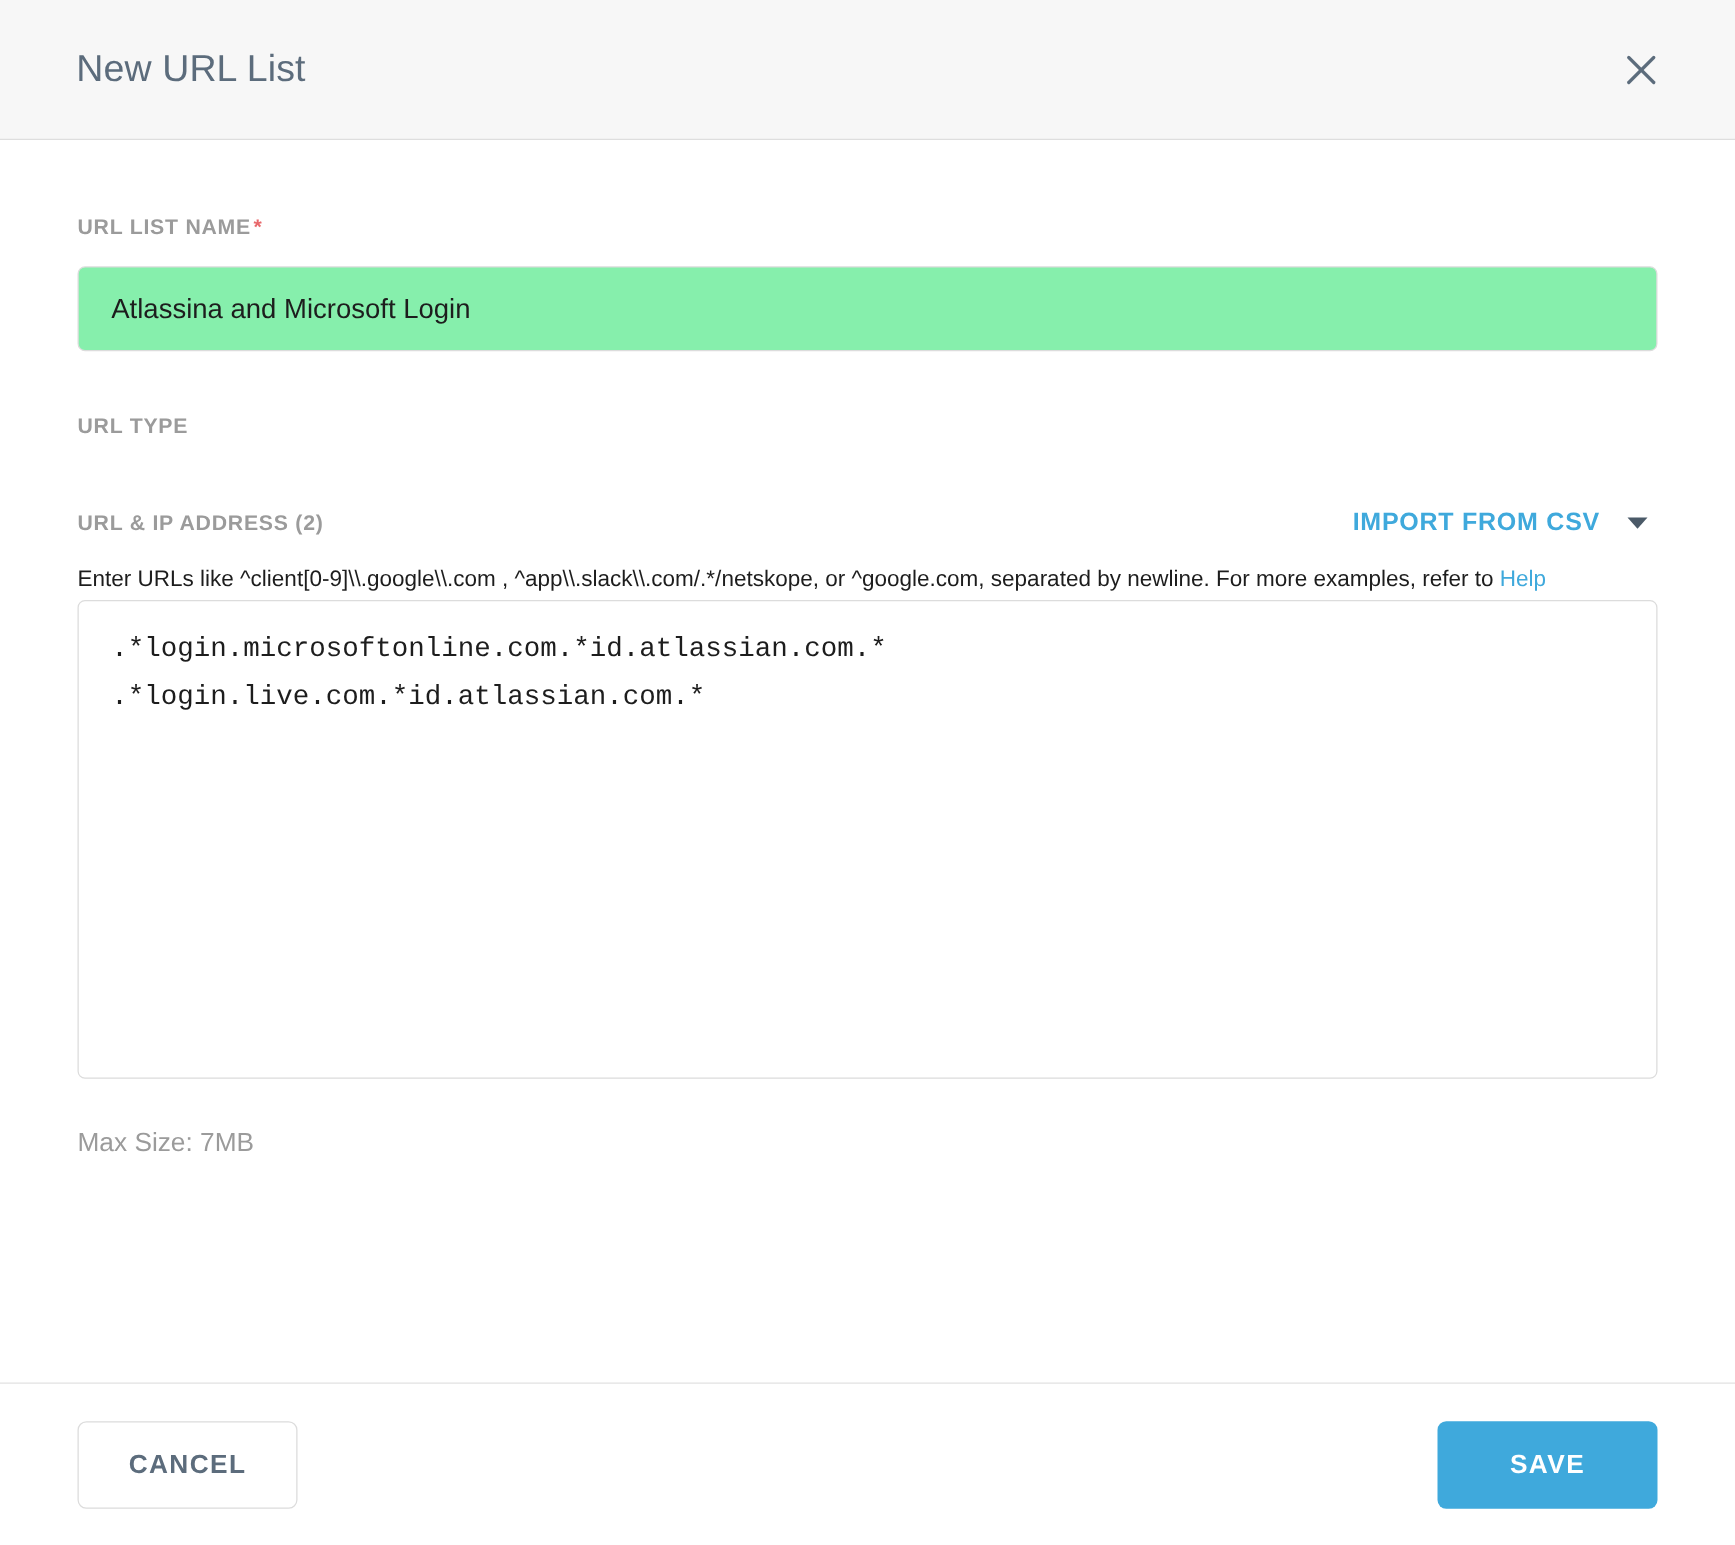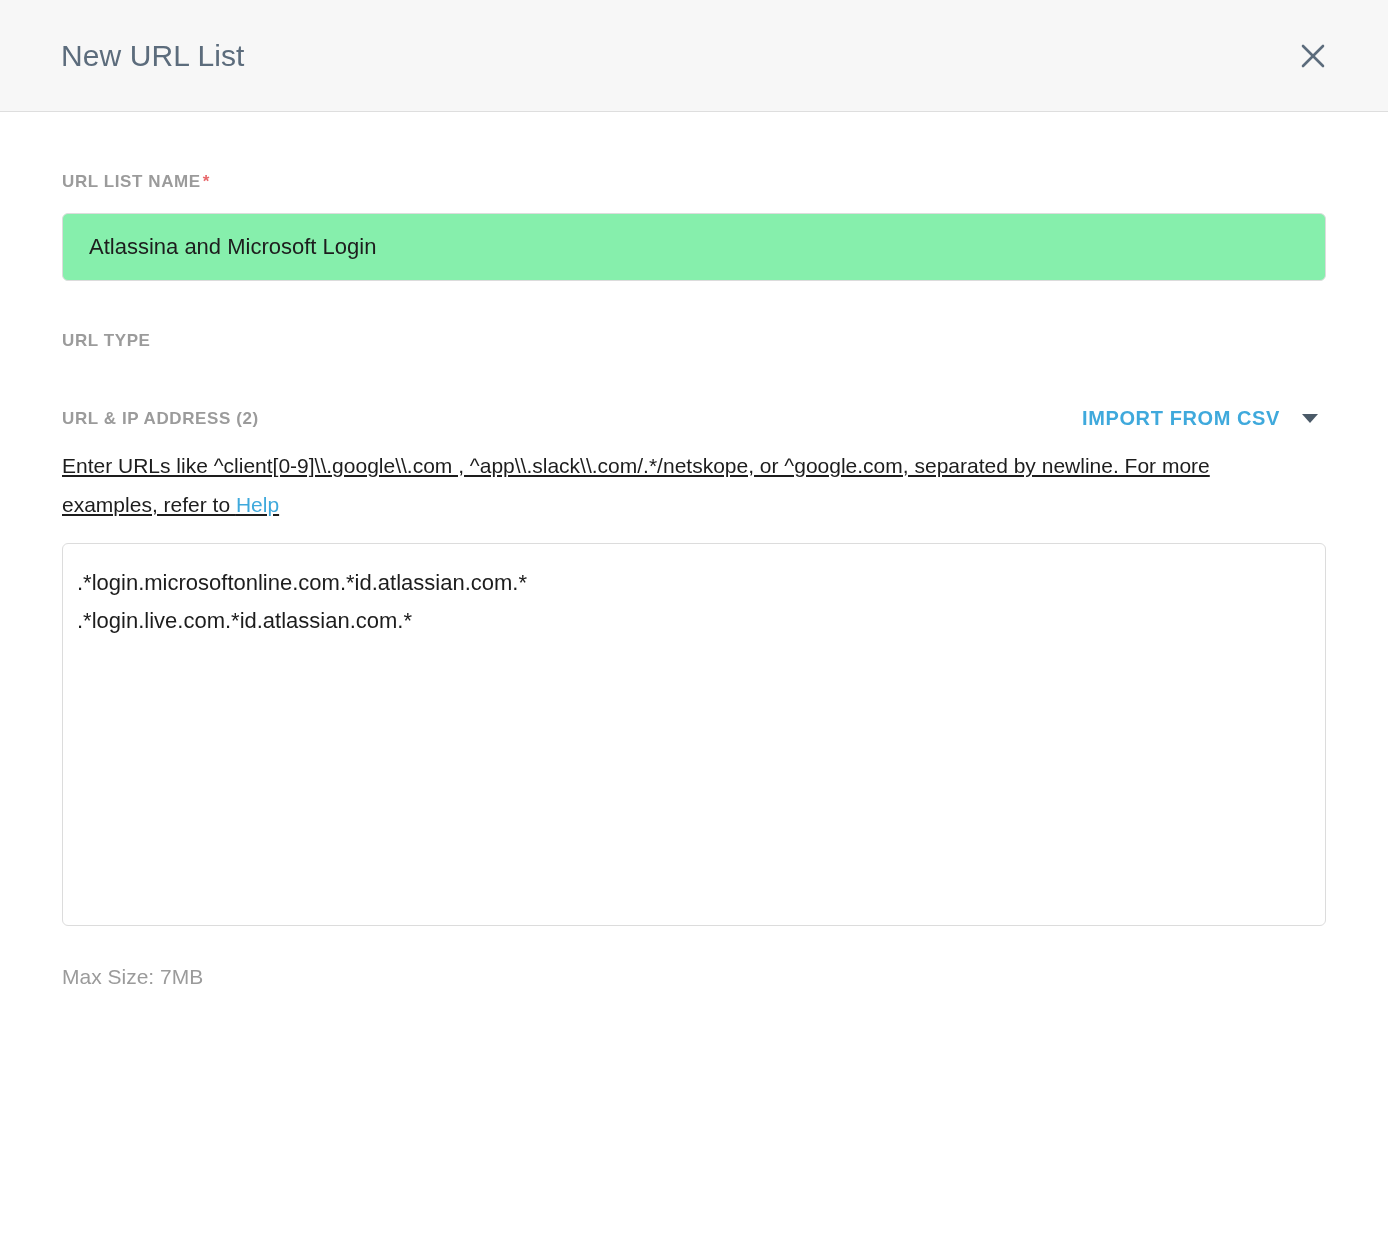--- a/index.html
+++ b/index.html
@@ -164,46 +164,44 @@
     width: 0;
     height: 0;
     border-left: 8px solid transparent;
     border-right: 8px solid transparent;
     border-top: 9px solid #4b5a68;
     display: inline-block;
   }
 
   .helper-text {
     margin-top: 17px;
-    font-size: 21px;
+    font-size: 18px;
     line-height: 1.85;
     color: #1d1d1d;
     max-width: 1220px;
-    text-decoration: underline;
   }
   .help-link {
     color: #3fa9dc;
     cursor: pointer;
     font-weight: 400;
   }
 
   .url-textarea {
-    margin-top: 18px;
     width: 1264px;
     height: 383px;
     border: 1px solid #dcdcdc;
     border-radius: 6px;
     background: #ffffff;
     resize: none;
     outline: none;
-    font-family: Liberation Sans, sans-serif;
+    font-family: Liberation Mono, monospace;
     font-size: 22px;
     line-height: 1.72;
     color: #1d1d1d;
-    padding: 20px 14px;
+    padding: 20px 26px;
     overflow: auto;
   }
 
   .max-size {
     margin-top: 35px;
     font-size: 21px;
     color: #9b9b9b;
   }
 
   
@@ -286,14 +284,18 @@
       </div>
 
       <textarea class="url-textarea" placeholder="" style="">.*login.microsoftonline.com.*id.atlassian.com.*
 .*login.live.com.*id.atlassian.com.*</textarea>
 
       <div class="max-size">Max Size: 7MB</div>
     </div>
 
   </div>
 
+  <div class="modal-footer">
+    <button class="btn btn-cancel">CANCEL</button>
+    <button class="btn btn-save">SAVE</button>
+  </div>
 
 </div>
 
 </body></html>

